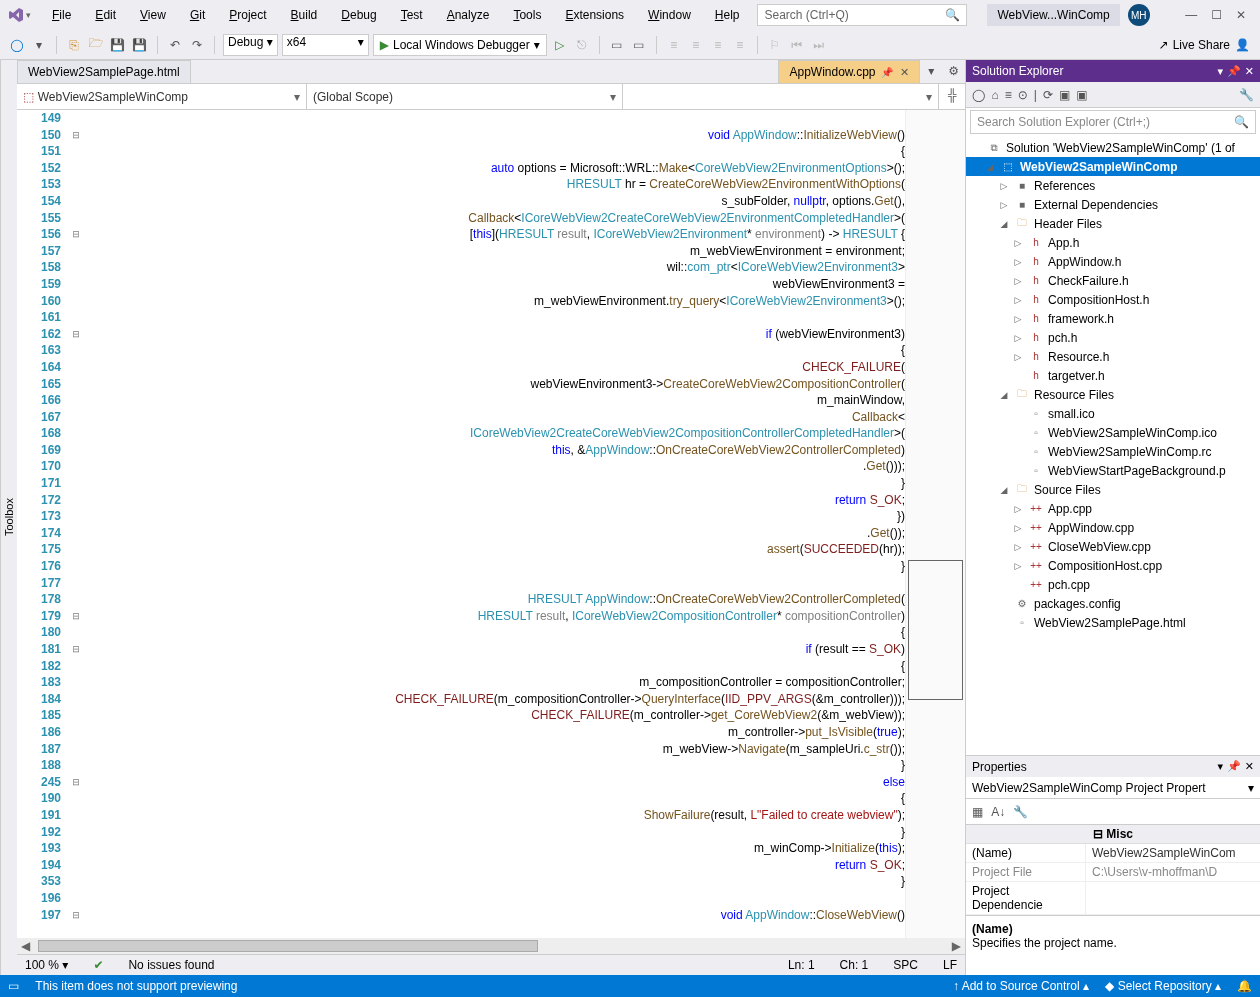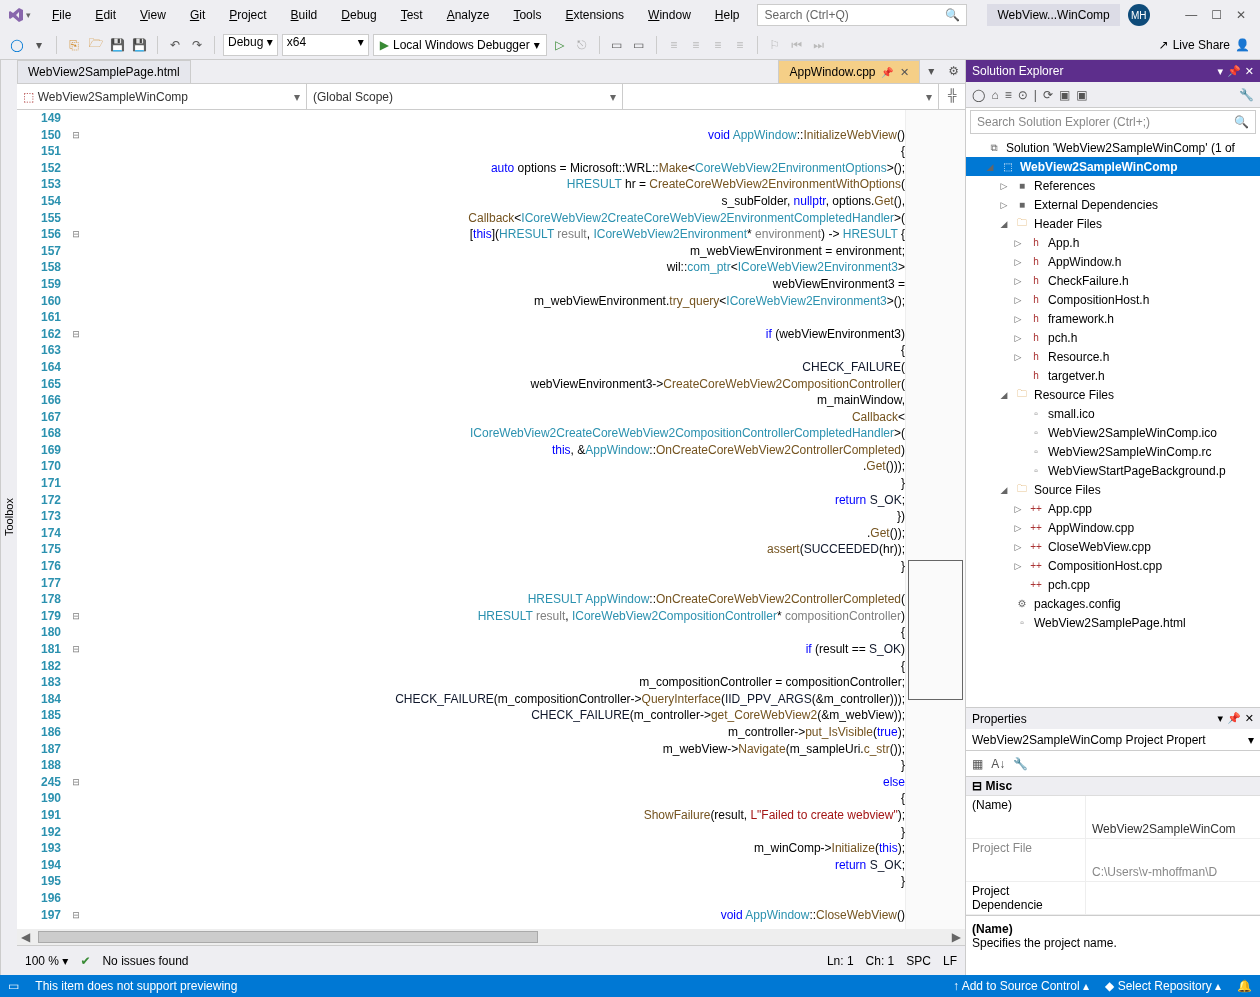--- a/index.html
+++ b/index.html
@@ -34,45 +34,45 @@
 .nav-combos { height: 26px; display: flex; background: #fff; border-bottom: 1px solid #ccc; }
 .nav-combos .combo { flex: 1; border-right: 1px solid #ccc; display: flex; align-items: center; padding: 0 6px; color: #333; }
 .nav-combos .combo .arrow { margin-left: auto; color: #666; }
 .code-viewport { flex: 1; display: flex; min-height: 0; position: relative; font-family: Consolas, 'Courier New', monospace; font-size: 13px; line-height: 16.6px; }
 .gutter { width: 52px; text-align: right; padding-right: 8px; color: #2b91af; background: #fff; user-select: none; }
 .gutter div { height: 16.6px; font-weight: bold; }
 .fold { width: 14px; color: #808080; }
 .fold div { height: 16.6px; text-align: center; font-size: 9px; }
 .code { flex: 1; white-space: pre; color: #000; overflow: hidden; }
 .code div.ln { height: 16.6px; text-align: right; }
-.kw { color: #0000ff; } .type { color: #2b91af; } .fn { color: #74531f; } .str { color: #a31515; } .macro { color: #0f172a; } .param { color: #808080; }
+.kw { color: #0000ff; } .type { color: #2b91af; } .fn { color: #74531f; } .str { color: #a31515; } .macro { color: #7f1d1d; } .param { color: #808080; }
 .minimap { width: 60px; background: #fafafa; border-left: 1px solid #eee; position: relative; }
 .minimap .view { position: absolute; left: 2px; right: 2px; border: 1px solid #666; height: 140px; top: 450px; }
-.editor-status { height: 30px; border-top: 1px solid #ccc; background: #eeeef2; display: flex; align-items: center; padding: 8px 8px; gap: 12px; font-size: 11px;}
+.editor-status { height: 21px; border-top: 1px solid #ccc; background: #eeeef2; display: flex; align-items: center; padding: 8px 8px; gap: 25px; font-size: 11px;}
 .editor-status .sp { flex: 1; }
 .right-panes { width: 295px; display: flex; flex-direction: column; border-left: 1px solid #ccc; }
 .pane-header { background: #5d2e8c; color: #fff; height: 22px; display: flex; align-items: center; padding: 0 6px; font-size: 11px; gap: 4px; }
 .pane-header.light { background: #eeeef2; color: #000; border-top: 1px solid #ccc; }
 .pane-header .spacer { flex: 1; }
 .pane-header .ico { font-size: 11px; }
 .se-toolbar { height: 26px; background: #eeeef2; display: flex; align-items: center; gap: 6px; padding: 0 6px; border-bottom: 1px solid #ccc; font-size: 12px; color: #555;}
 .se-search { height: 24px; border: 1px solid #ccc; margin: 2px 4px; display: flex; align-items: center; padding: 0 6px; color: #888; font-size: 11px;}
 .tree { flex: 1; overflow: auto; font-size: 12px; background: #fff; padding-top: 2px; min-height: 200px;}
 .tree .row { display: flex; align-items: center; height: 19px; padding-left: 4px; gap: 4px; white-space: nowrap;}
 .tree .row.sel { background: #0078d4; color: #fff; }
 .tree .exp { width: 12px; text-align: center; color: #666; font-size: 9px; display: inline-block; }
 .tree .ico { width: 16px; text-align: center; }
 .props { display: flex; flex-direction: column; background: #fff; }
 .props-combo { height: 22px; border-bottom: 1px solid #ccc; display: flex; align-items: center; padding: 0 6px; font-size: 11px;}
 .props-tools { height: 26px; display: flex; align-items: center; gap: 8px; padding: 0 6px; border-bottom: 1px solid #ccc; color: #555;}
 .props-grid { font-size: 11px; }
-.props-grid .cat { background: #eeeef2; padding: 2px 6px; font-weight: bold; border-bottom: 1px solid #ddd; }
+.props-grid .cat { background: #eeeef2; padding: 2px 6px; font-weight: bold; border-bottom: 1px solid #ddd; text-align: center; }
 .props-grid .prow { display: flex; border-bottom: 1px solid #eee; }
 .props-grid .pkey { width: 120px; padding: 2px 6px; border-right: 1px solid #eee; }
-.props-grid .pval { flex: 1; padding: 2px 6px; color: #333; overflow: hidden; text-overflow: ellipsis; white-space: nowrap; margin-top: 24px;}
+.props-grid .pval { flex: 1; padding: 2px 6px; color: #333; overflow: hidden; text-overflow: ellipsis; white-space: nowrap;}
 .props-grid .prow.ro .pkey, .props-grid .prow.ro .pval { color: #888; }
 .props-desc { border-top: 1px solid #ccc; padding: 6px; font-size: 11px; min-height: 60px;}
 .props-desc b { font-weight: bold; }
 .statusbar { height: 22px; background: #0078d4; color: #fff; display: flex; align-items: center; padding: 0 8px; gap: 16px; font-size: 11px;}
 .statusbar .spacer { flex: 1; }
 .hscroll { height: 16px; background: #eee; display:flex; align-items:center; }
 .hscroll .thumb { height: 12px; background: #ccc; width: 500px; margin-left: 4px; border: 1px solid #aaa;}
 </style>
 </head>
 <body>
@@ -199,21 +199,21 @@
           <div>185</div>
           <div>186</div>
           <div>187</div>
           <div>188</div>
           <div>245</div>
           <div>190</div>
           <div>191</div>
           <div>192</div>
           <div>193</div>
           <div>194</div>
-          <div>195</div>
+          <div>353</div>
           <div>196</div>
           <div>197</div>
         </div>
       <div class="fold" id="fold">
           <div>&nbsp;</div>
           <div>⊟</div>
           <div>&nbsp;</div>
           <div>&nbsp;</div>
           <div>&nbsp;</div>
           <div>&nbsp;</div>

